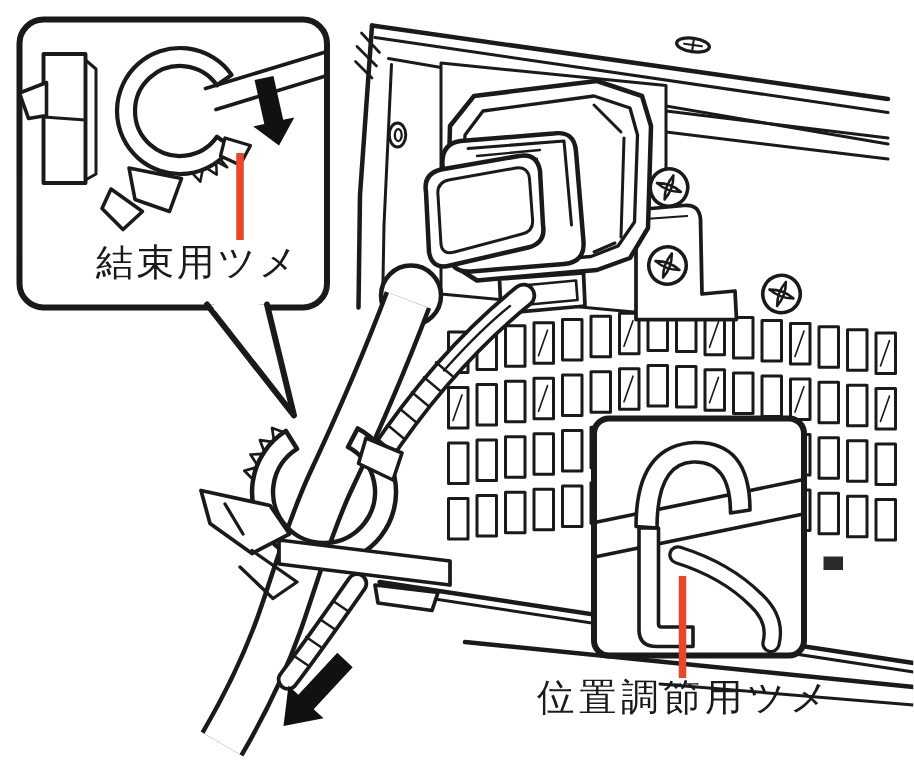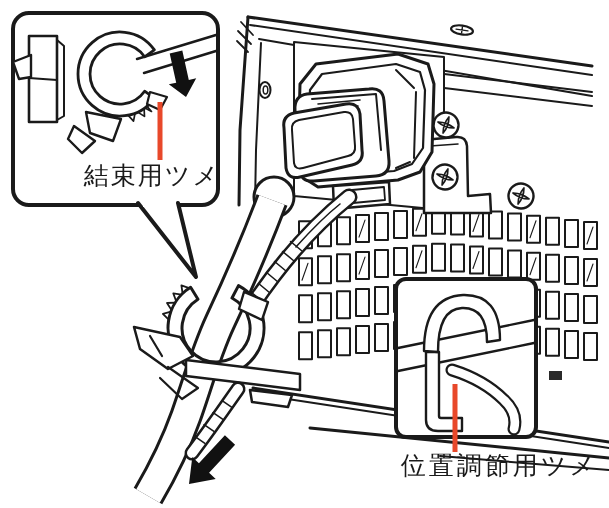--- a/index.html
+++ b/index.html
@@ -2,21 +2,21 @@
 <html><head>
 <meta charset="utf-8">
 <style>
   html,body{margin:0;padding:0;background:#fff;}
   .stage{
     position:relative;width:609px;height:508px;background:#fff;overflow:hidden;
     font-family:"Liberation Sans","DejaVu Sans",sans-serif;
   }
   .stage svg{position:absolute;left:0;top:0;}
   .callout-label{
-    position:absolute;color:#1a1a1a;text-align:right;white-space:nowrap;
+    position:absolute;color:#1a1a1a;text-align:left;white-space:nowrap;
     font-size:25px;line-height:1.1;font-family:"Liberation Sans","DejaVu Sans",sans-serif;
   }
   #label-binding{left:64px;top:162px;width:156px;letter-spacing:2px;}
   #label-position{left:358px;top:452px;width:240px;letter-spacing:3px;}
 </style>
 </head>
 <body>
 
 <div class="stage">
 <svg width="609" height="508" viewBox="0 0 609 508">

